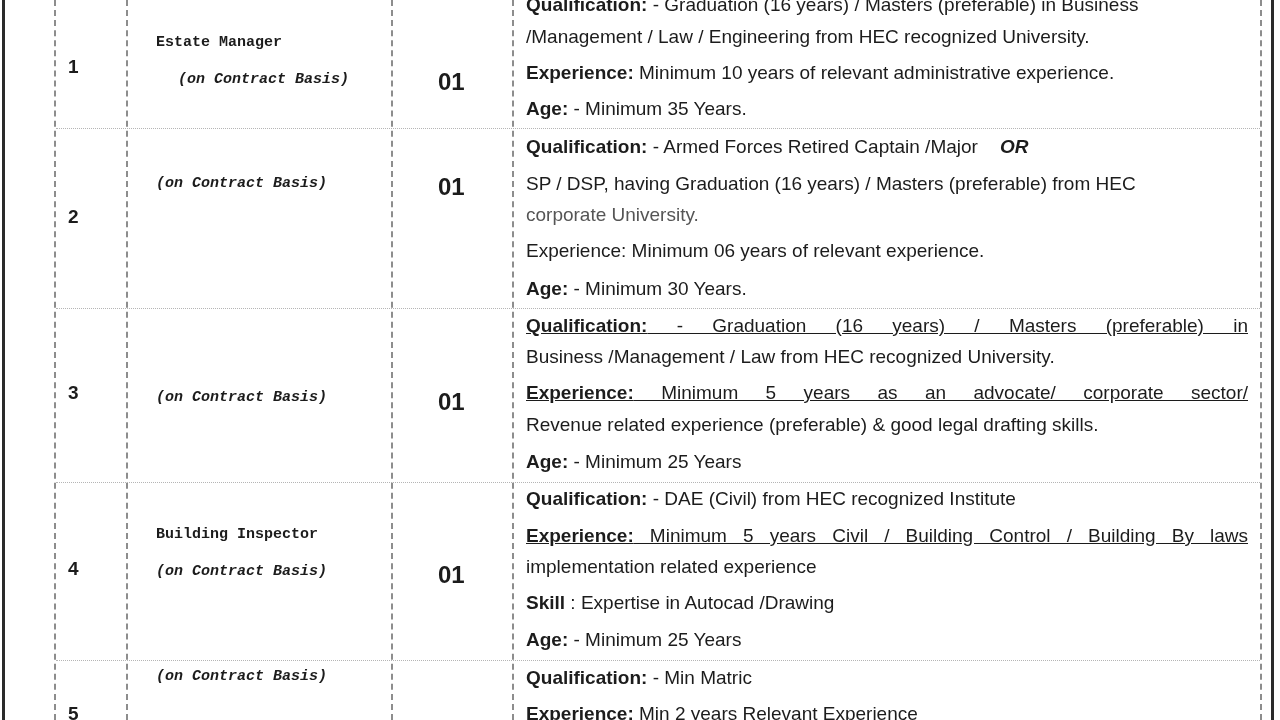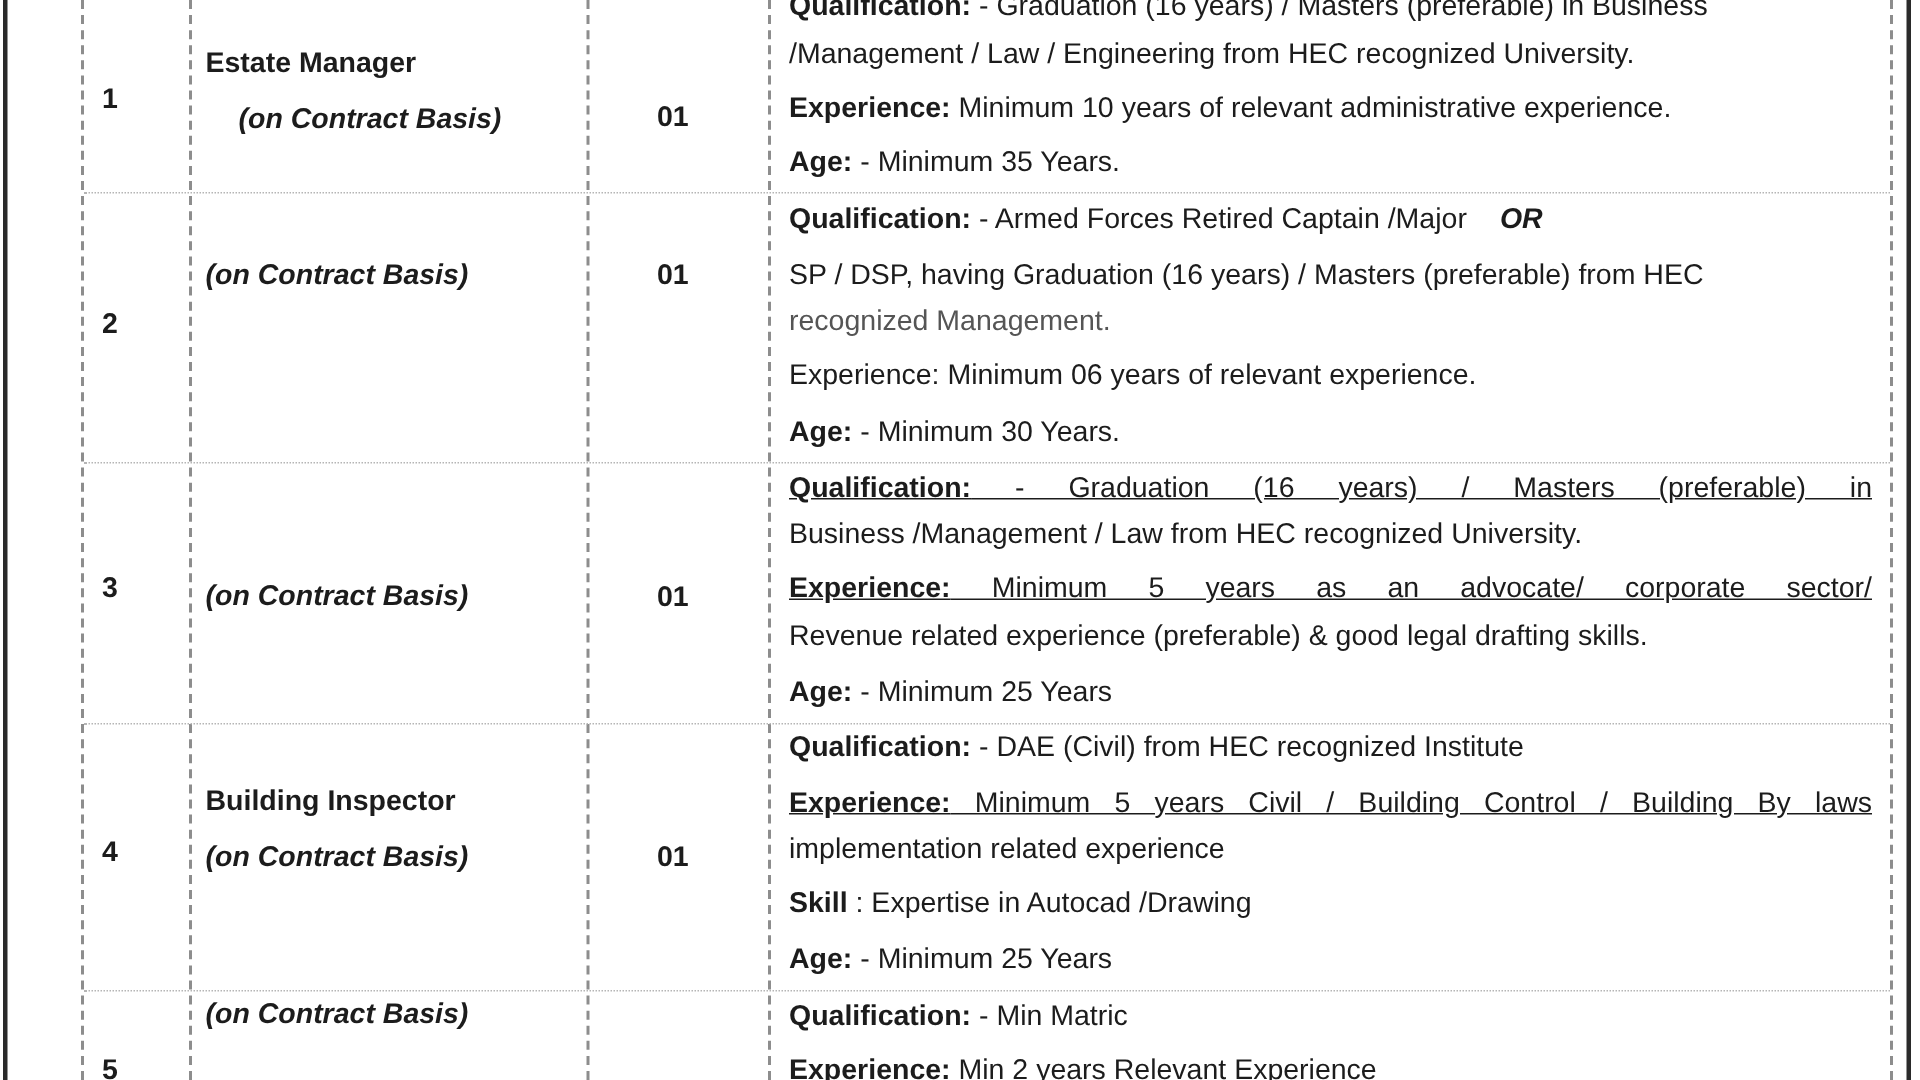--- a/index.html
+++ b/index.html
@@ -13,24 +13,24 @@
     
     .outer-left { position: absolute; left: 2px; top: 0; width: 3px; height: 720px; background: #2a2a2a; }
     .outer-right { position: absolute; left: 1271px; top: 0; width: 3px; height: 720px; background: #2a2a2a; }
 
     
     .vline { position: absolute; top: 0; height: 720px; width: 0; border-left: 2px dashed #8d8d8d; }
     .hline { position: absolute; height: 0; border-top: 1px dotted #b5b5b5; }
 
     .cell { position: absolute; }
     .sno { font-size: 19px; font-weight: bold; left: 68px; }
-    .post { left: 137px; font-size: 19px; line-height: 37px; }
+    .post { left: 156px; font-size: 15px; line-height: 37px; font-family: Liberation Mono, monospace; }
     .post .title { font-weight: bold; display:block; }
     .post .basis { font-style: italic; font-weight: bold; display:block; }
-    .qty { left: 438px; font-size: 19px; font-weight: bold; }
+    .qty { left: 438px; font-size: 24px; font-weight: bold; }
 
     .req { left: 526px; width: 722px; font-size: 19px; }
     .req .line { position: absolute; left: 0; white-space: nowrap; }
     .req .line.just { width: 722px; text-align: justify; text-align-last: justify; white-space: normal; text-decoration: underline; }
     .req b { font-weight: bold; }
     .req i { font-weight: bold; font-style: italic; }
   </style>
 </head>
 <body>
 
@@ -66,21 +66,21 @@
 
   <div>
     <div class="cell sno" style="top:206px">2</div>
     <div class="cell post" style="top:165px">
       <span class="basis">(on Contract Basis)</span>
     </div>
     <div class="cell qty" style="top:173px">01</div>
     <div class="cell req" style="top:0">
       <div class="line" style="top:136px"><b>Qualification:</b><span> - Armed Forces Retired Captain /Major</span><span style="display:inline-block;width:22px"></span><i>OR</i></div>
       <div class="line" style="top:173px"><span>SP / DSP, having Graduation (16 years) / Masters (preferable) from HEC</span></div>
-      <div class="line" style="top:204px;color:#555"><span>recognized Management.</span></div>
+      <div class="line" style="top:204px;color:#555"><span>corporate University.</span></div>
       <div class="line" style="top:240px"><span>Experience:  Minimum  06 years of relevant experience.</span></div>
       <div class="line" style="top:278px"><b>Age:</b><span> - Minimum 30 Years.</span></div>
     </div>
   </div>
 
   <div>
     <div class="cell sno" style="top:382px">3</div>
     <div class="cell post" style="top:379px">
       <span class="basis">(on Contract Basis)</span>
     </div>

